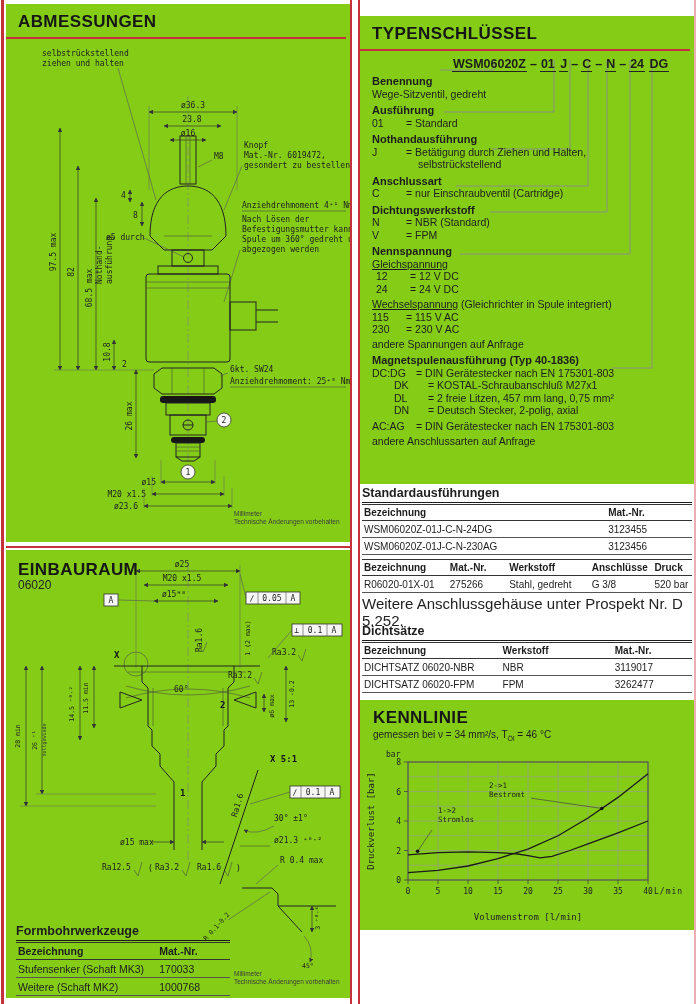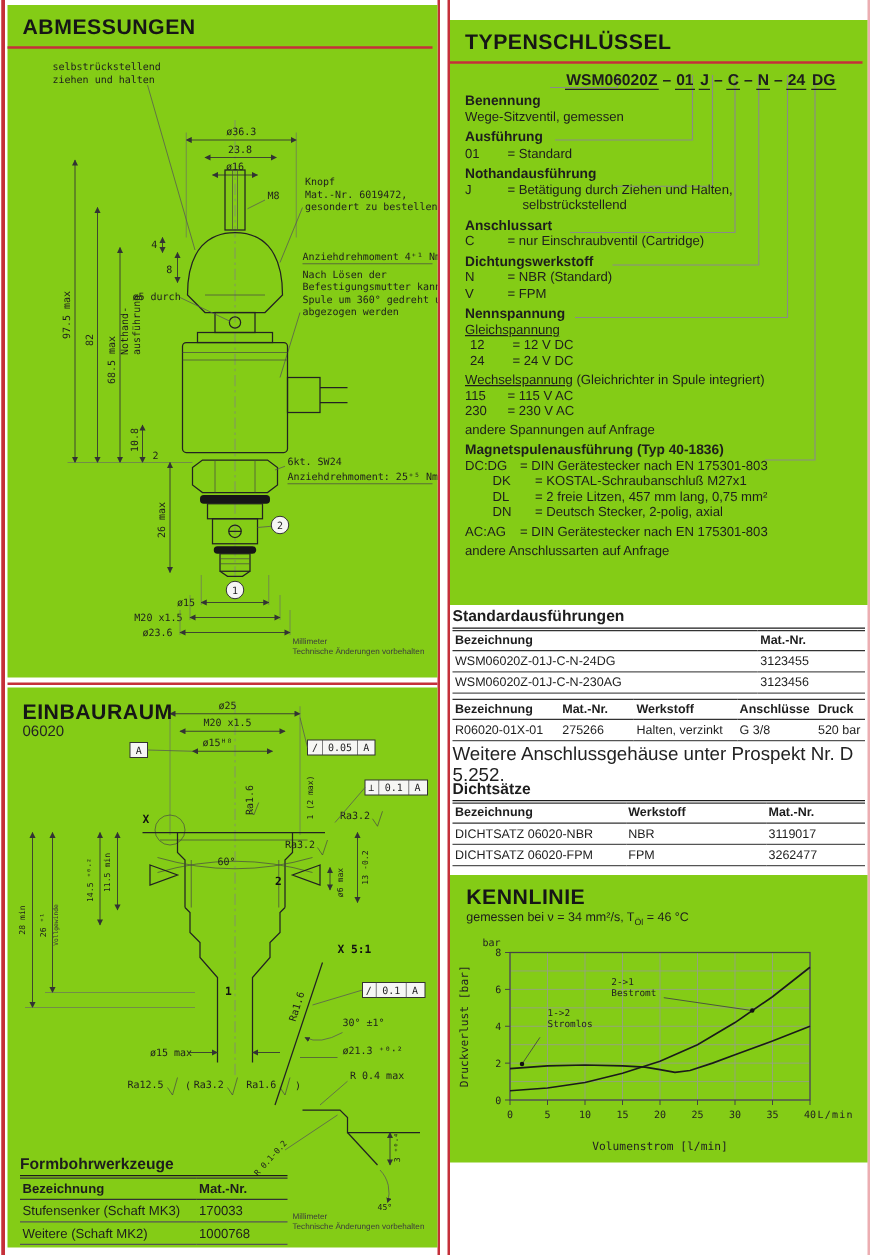--- a/index.html
+++ b/index.html
@@ -349,21 +349,21 @@
       <polyline points="252,352 292,352 292,44"></polyline>
     </g>
   </svg>
   <div class="ptitle red-under" style="position:relative;z-index:2;">TYPENSCHLÜSSEL</div>
   <div class="typ-code" style="position:relative;z-index:2;">
     <span class="cu">WSM06020Z</span><span class="cd">–</span><span class="cu">01</span> <span class="cu">J</span><span class="cd">–</span><span class="cu">C</span><span class="cd">–</span><span class="cu">N</span><span class="cd">–</span><span class="cu">24</span> <span class="cu">DG</span>
   </div>
 
   <div class="tsec">
     <div class="th">Benennung</div>
-    <div>Wege-Sitzventil, gemessen</div>
+    <div>Wege-Sitzventil, gedreht</div>
 
     <div class="th">Ausführung</div>
     <div class="trow">
         <span class="tc">01</span>
         <span>= Standard</span>
       </div>
 
     <div class="th">Nothandausführung</div>
     <div class="trow">
         <span class="tc">J</span>
@@ -466,21 +466,21 @@
       <th style="width:18%;">Mat.-Nr.</th>
       <th style="width:25%;">Werkstoff</th>
       <th style="width:19%;">Anschlüsse</th>
       <th>Druck</th>
     </tr>
       </thead>
     <tbody>
       <tr>
         <td>R06020-01X-01</td>
         <td>275266</td>
-        <td>Halten, verzinkt</td>
+        <td>Stahl, gedreht</td>
         <td>G 3/8</td>
         <td>520 bar</td>
       </tr>
     </tbody>
   </table>
   <div class="note">Weitere Anschlussgehäuse unter Prospekt Nr. D 5.252.</div>
 </div>
 
 <div class="tblock" style="top:622px;">
   <div class="ttitle">Dichtsätze</div>

